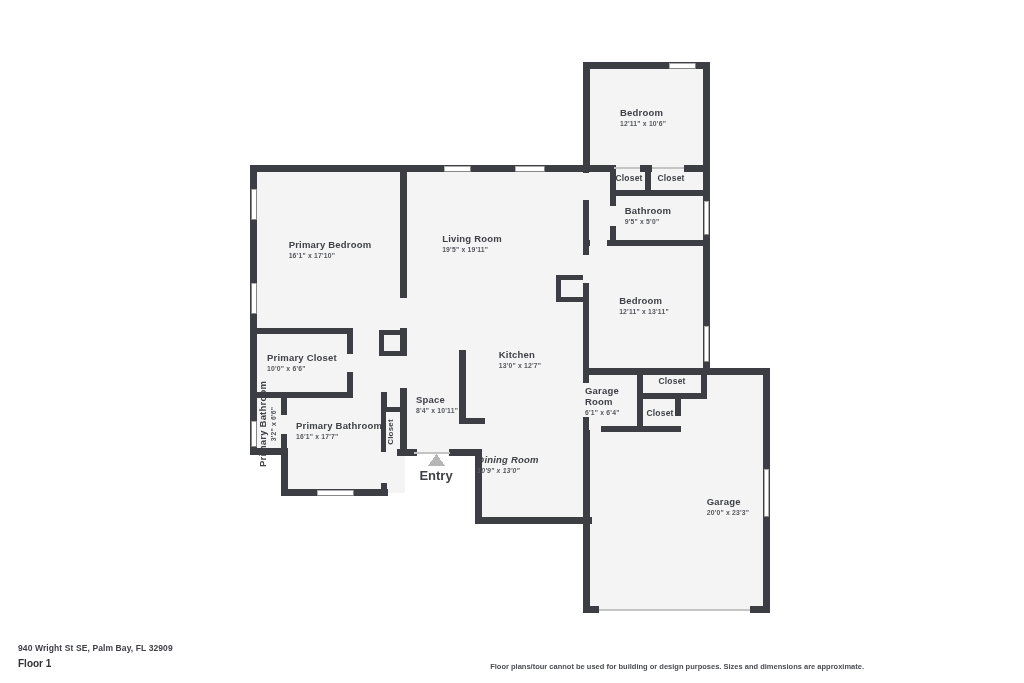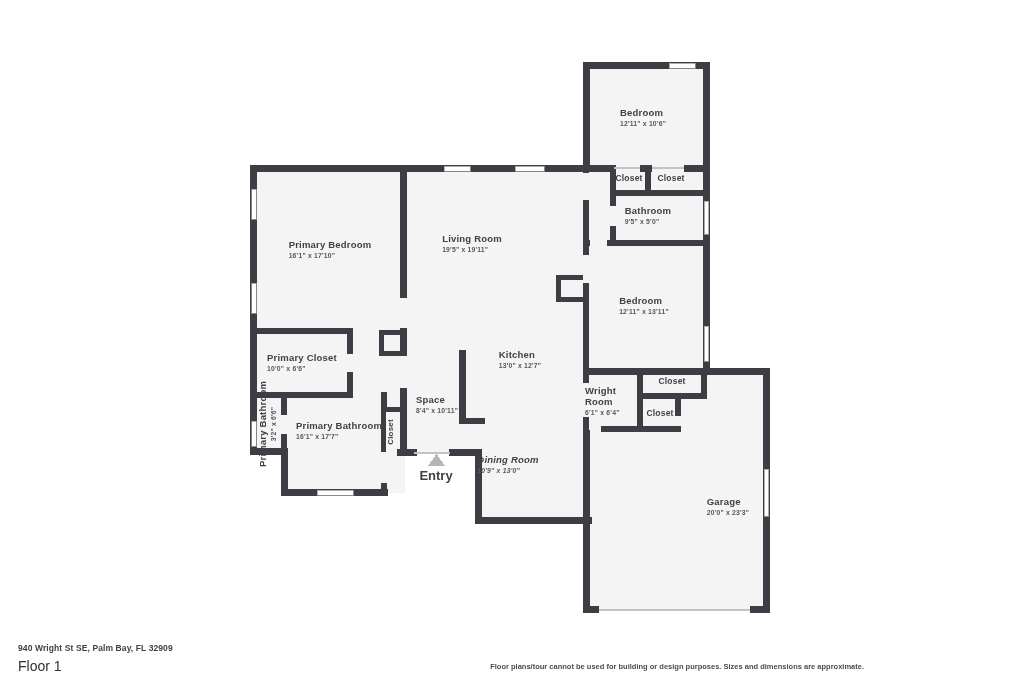--- a/index.html
+++ b/index.html
@@ -19,21 +19,21 @@
   .doorline rect{fill:#c4c4c4;}
   .room-label{position:absolute;transform:translate(-50%,0);color:var(--label);white-space:nowrap;line-height:1.15;}
   .room-name{font-weight:bold;font-size:9.5px;letter-spacing:.2px;}
   .room-dims{font-weight:bold;font-size:6.8px;color:var(--dims);margin-top:1px;letter-spacing:.2px;}
   .small .room-name{font-size:8.5px;}
   .wrap .room-name{white-space:normal;width:52px;margin:0 auto;}
   .vlabel{position:absolute;transform:translate(-50%,-50%) rotate(-90deg);text-align:center;color:var(--label);white-space:nowrap;line-height:1.15;}
   .entry-label{position:absolute;transform:translate(-50%,0);font-weight:bold;font-size:13px;color:var(--label);}
   .watermark{position:absolute;left:4px;top:634px;font-size:26px;letter-spacing:1px;color:var(--watermark);font-weight:400;}
   .address-overlay{position:absolute;left:18px;top:643px;font-size:8.5px;font-weight:bold;color:#3f4146;letter-spacing:.1px;}
-  .floor-label{position:absolute;left:18px;top:658px;font-size:14px;font-weight:normal;color:#2e3033;}
+  .floor-label{position:absolute;left:18px;top:658px;font-size:10px;font-weight:bold;color:#2e3033;}
   .disclaimer{position:absolute;left:0;top:662px;width:864px;text-align:right;font-size:7.5px;font-weight:bold;color:#4a4c50;}
 </style>
 </head>
 <body>
 
 <div id="stage">
 
   <svg id="plan-svg" width="1024" height="683" viewBox="0 0 1024 683" shape-rendering="crispEdges">
 
     <g>
@@ -186,21 +186,21 @@
   </div>
   <div class="room-label" style="left:437px;top:395px;">
     <div class="room-name">Space</div>
     <div class="room-dims">8'4" x 10'11"</div>
   </div>
   <div class="room-label" style="left:508px;top:455px;font-style:italic;">
     <div class="room-name">Dining Room</div>
     <div class="room-dims">10'9" x 13'0"</div>
   </div>
   <div class="room-label wrap" style="left:611px;top:386px;">
-    <div class="room-name">Wright Room</div>
+    <div class="room-name">Garage Room</div>
     <div class="room-dims">6'1" x 6'4"</div>
   </div>
   <div class="room-label small" style="left:672px;top:377px;">
     <div class="room-name">Closet</div>
   </div>
   <div class="room-label small" style="left:660px;top:409px;">
     <div class="room-name">Closet</div>
   </div>
   <div class="room-label" style="left:684px;top:497px;margin-left:44px;">
     <div class="room-name">Garage</div>

